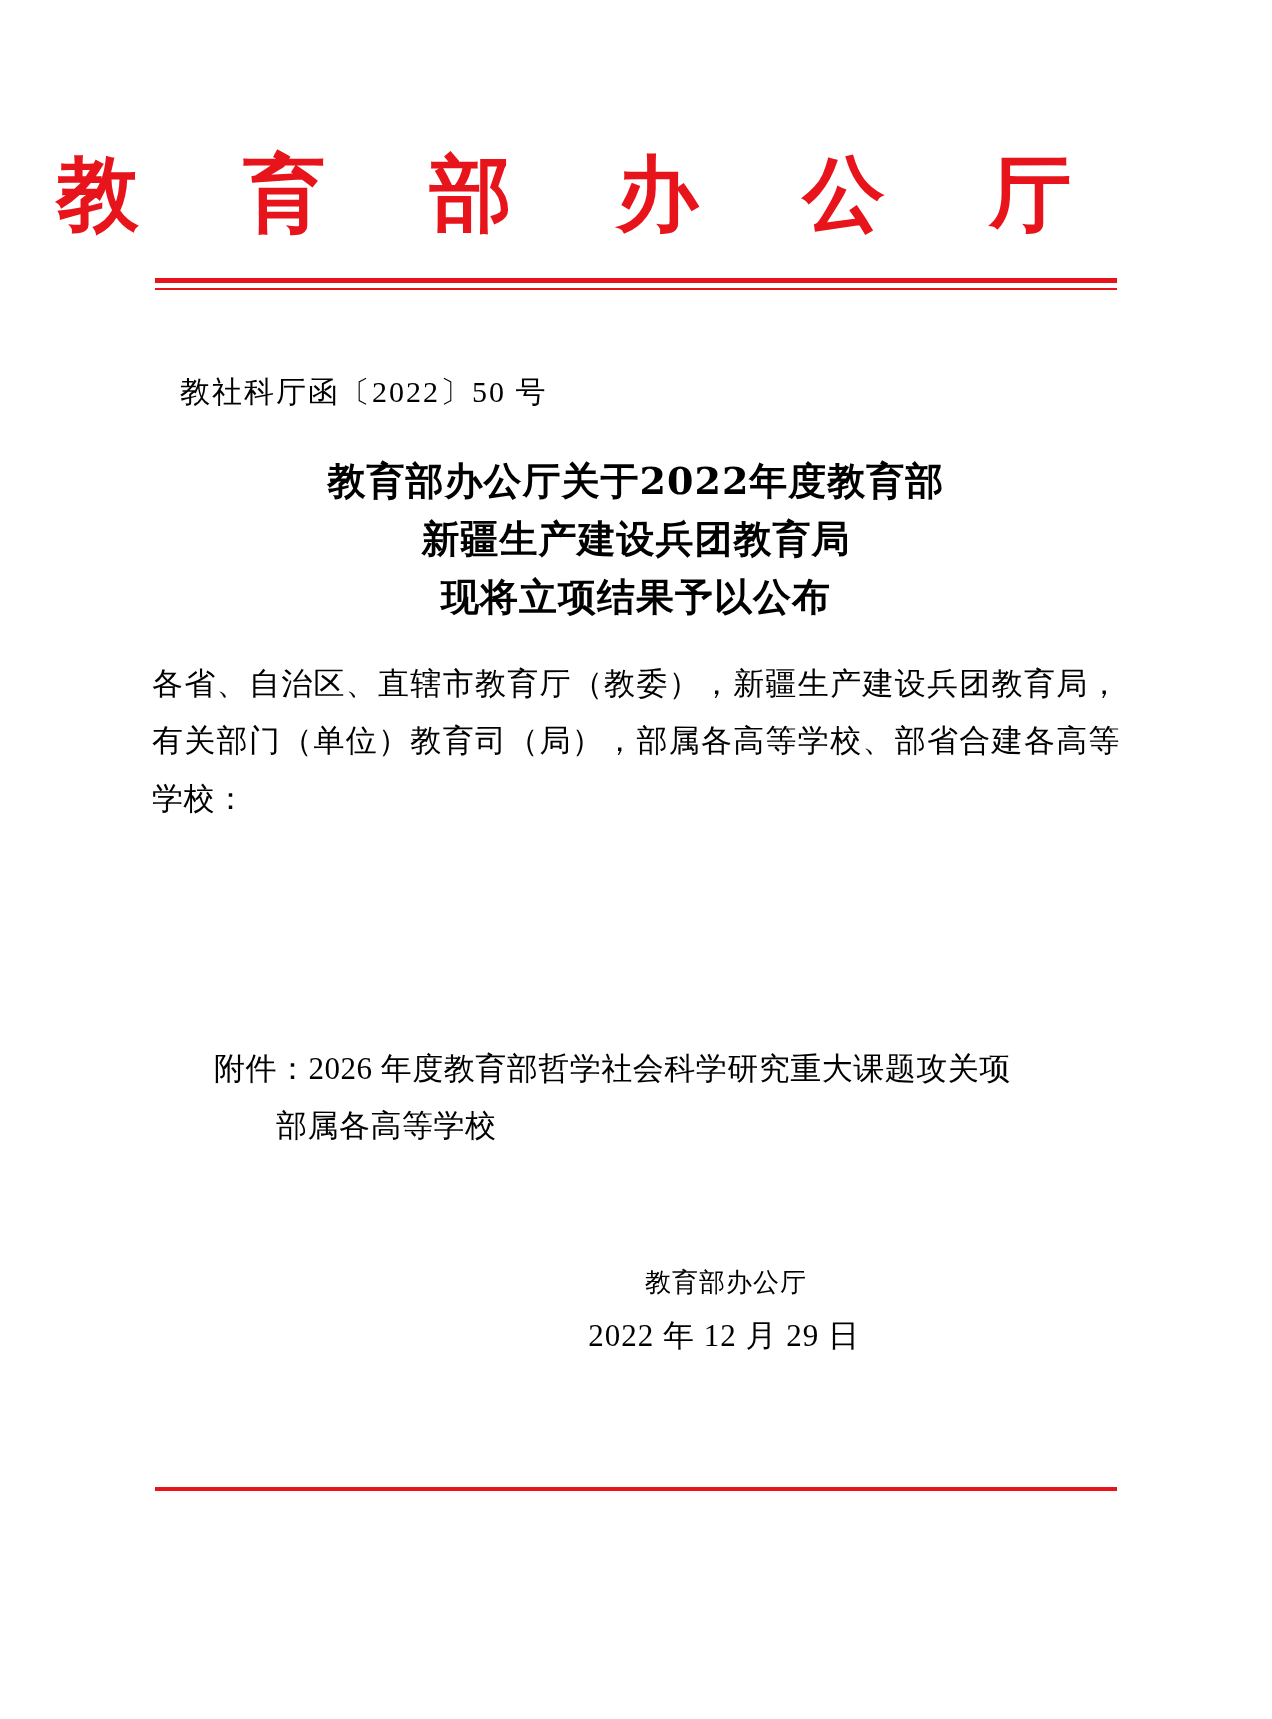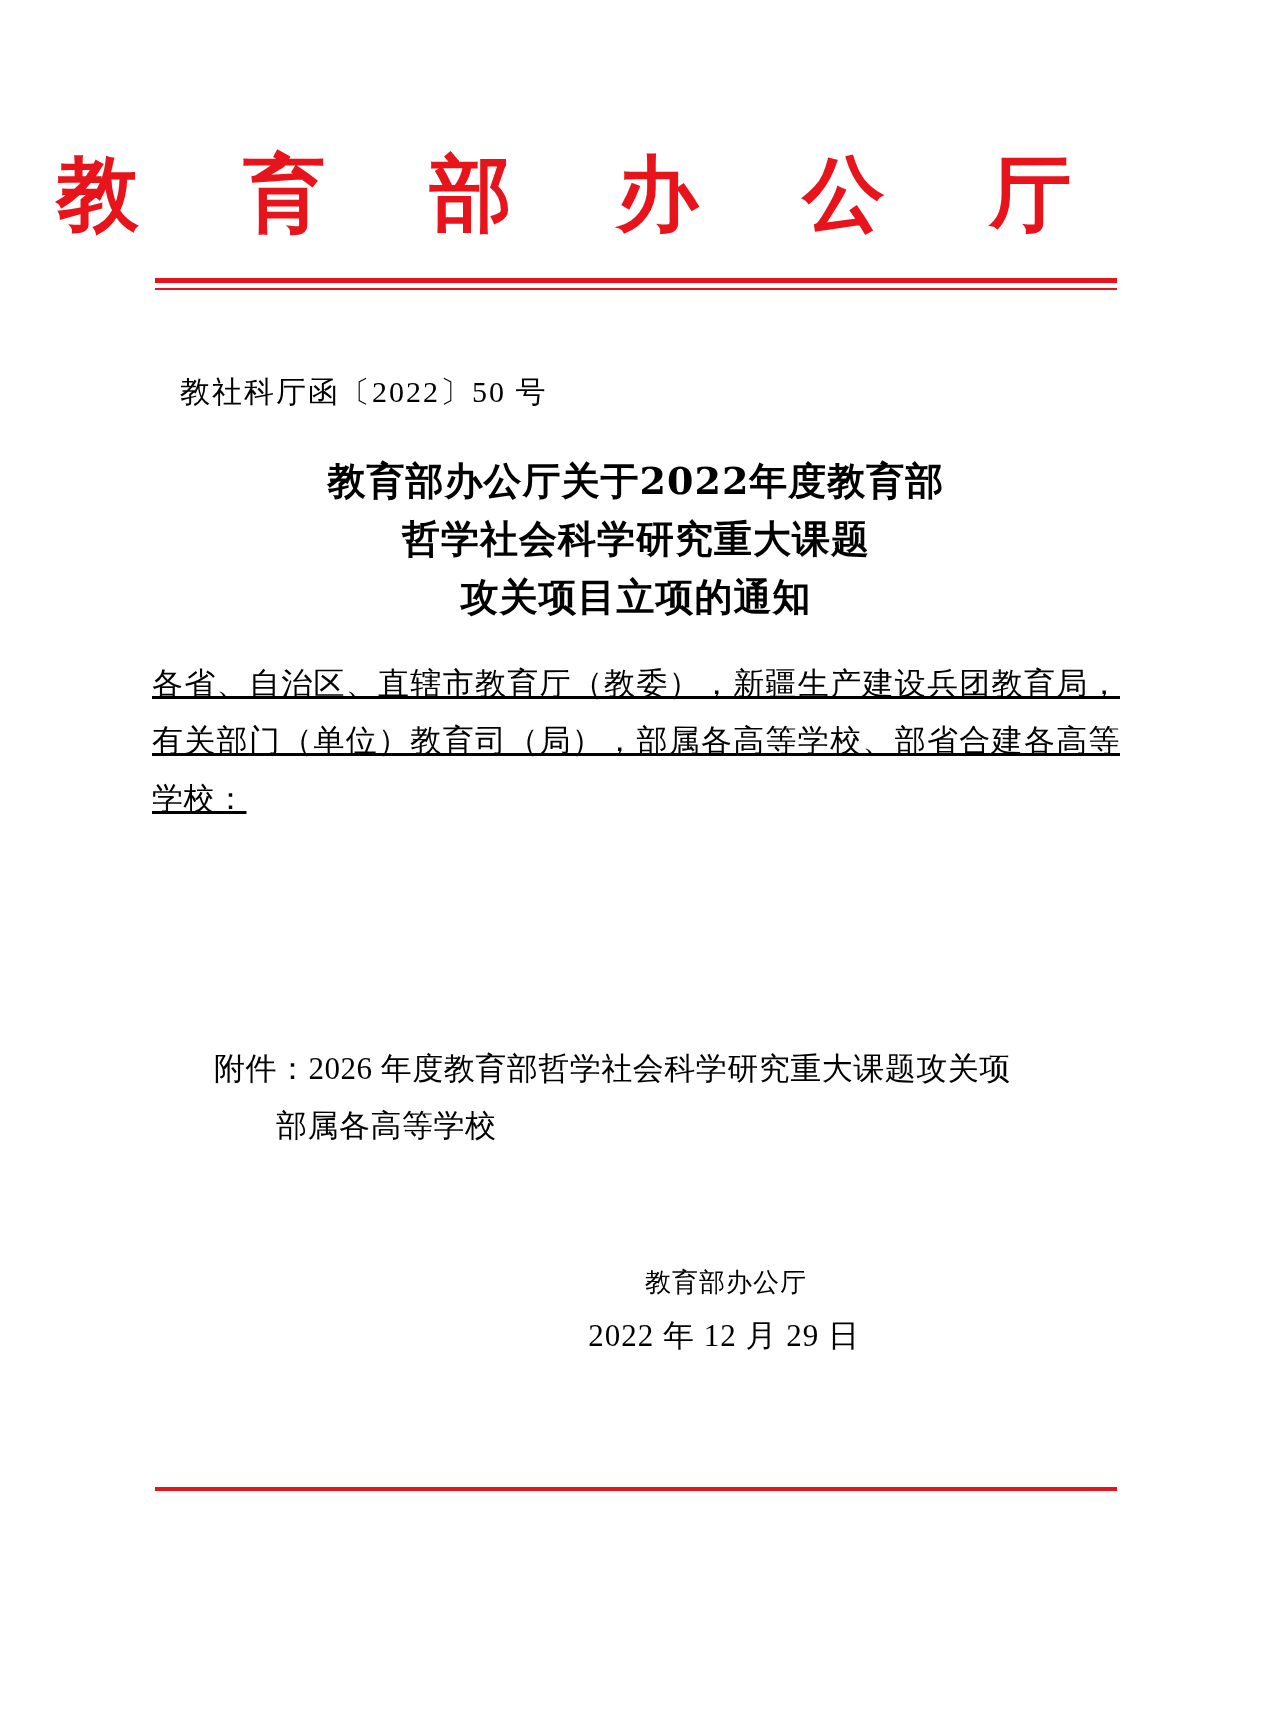--- a/index.html
+++ b/index.html
@@ -96,21 +96,20 @@
     left: 152px;
     width: 968px;
   }
   .para {
     font-size: 31px;
     line-height: 1.85;
     text-align: justify;
     text-justify: inter-ideograph;
     letter-spacing: 0.5px;
     margin: 0;
-    text-decoration: underline;
   }
   .para.indent { text-indent: 62px; }
   .para.salutation { margin-bottom: 0; }
 
   .attachment {
     position: absolute;
     top: 1040px;
     left: 152px;
     width: 968px;
     font-size: 31px;
@@ -163,22 +162,22 @@
 
   <div class="red-rule-group">
     <div class="red-rule-thick"></div>
     <div class="red-rule-thin"></div>
   </div>
 
   <div class="doc-number">教社科厅函〔2022〕50 号</div>
 
   <div class="doc-title">
     <div>教育部办公厅关于2022年度教育部</div>
-    <div>哲学社会科学研究重大课题</div>
-    <div>攻关项目立项的通知</div>
+    <div>新疆生产建设兵团教育局</div>
+    <div>现将立项结果予以公布</div>
   </div>
 
   <div class="body-block">
     <p class="para salutation">各省、自治区、直辖市教育厅（教委），新疆生产建设兵团教育局，有关部门（单位）教育司（局），部属各高等学校、部省合建各高等学校：</p>
   </div>
 
   <div class="attachment">
     <div class="att-line1">附件：2026 年度教育部哲学社会科学研究重大课题攻关项</div>
     <div class="att-line2">部属各高等学校</div>
   </div>

